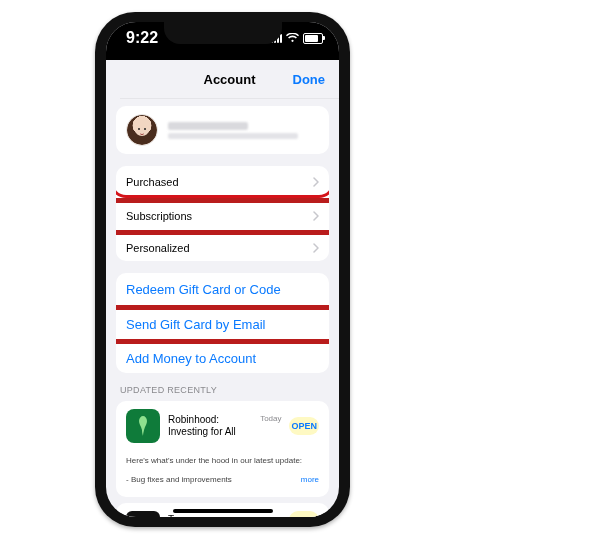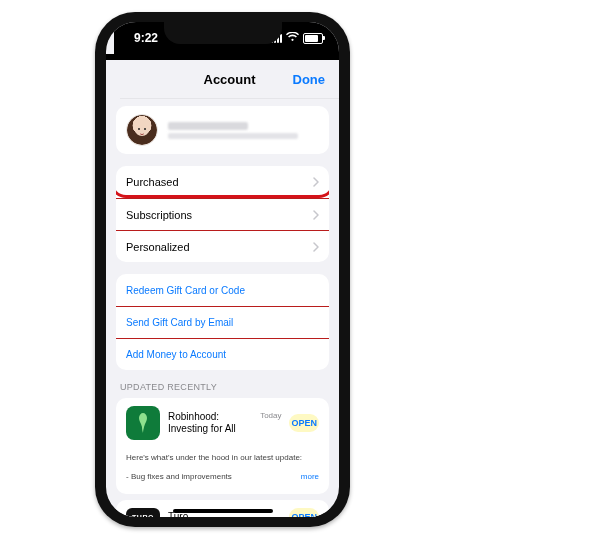--- a/index.html
+++ b/index.html
@@ -14,22 +14,22 @@
     width:100%;height:100%;background:#f2f2f6;border-radius:30px;position:relative;
     overflow:hidden;
   }
   
   .notch{
     position:absolute;top:0;left:50%;transform:translateX(-50%);
     width:118px;height:22px;background:#111;border-radius:0 0 16px 16px;z-index:10;
   }
   
   .statusbar{
-    position:absolute;top:0;left:8px;right:0;height:32px;background:#000;color:#fff;
-    font-size:12px;font-weight:600;display:flex;align-items:center;justify-content:space-between;
+    position:absolute;top:0;left:0;right:0;height:32px;background:#000;color:#fff;
+    font-size:16px;font-weight:600;display:flex;align-items:center;justify-content:space-between;
     padding:0 16px 0 20px;box-sizing:border-box;
   }
   .statusbar .right{display:flex;align-items:center;gap:4px;}
   .sig{display:inline-flex;gap:1px;align-items:flex-end;}
   .sig i{width:2px;background:#fff;display:inline-block;border-radius:1px;}
   .sig i:nth-child(1){height:3px}.sig i:nth-child(2){height:5px}.sig i:nth-child(3){height:7px}.sig i:nth-child(4){height:9px}
   .batt{width:18px;height:9px;border:1px solid #fff;border-radius:2px;position:relative;}
   .batt::after{content:"";position:absolute;right:-3px;top:2px;width:2px;height:4px;background:#fff;border-radius:0 1px 1px 0;}
   .batt i{position:absolute;left:1px;top:1px;bottom:1px;width:70%;background:#fff;border-radius:1px;}
   
@@ -47,23 +47,23 @@
     padding:8px 10px 0 10px;box-sizing:border-box;
     display:flex;flex-direction:column;gap:12px;
   }
   .card{
     background:#fff;border-radius:10px;overflow:hidden;
   }
   .row{
     min-height:32px;padding:7px 10px;display:flex;align-items:center;justify-content:space-between;
     box-sizing:border-box;position:relative;
   }
-  .row + .row{border-top:1px solid #b91c1c;}
+  .row + .row{border-top:5px solid #b91c1c;}
   .rowLabel{font-size:11px;color:#000;}
-  .rowLink{font-size:10px;color:#0a7aff;}
+  .rowLink{font-size:13px;color:#0a7aff;}
   .chev{color:#c7c7cc;}
   .chev svg{display:block}
   
   .profile{display:flex;align-items:center;gap:10px;padding:8px 10px;}
   .avatar{
     width:30px;height:30px;border-radius:50%;background:#f1d6c2;position:relative;overflow:hidden;
     flex:0 0 auto;border:1px solid #e5e5e5;
   }
   .avatar .hair{position:absolute;inset:0;border-radius:50%;
     background:radial-gradient(circle at 50% 35%,#f1d6c2 0 38%,#4a2d1e 39% 100%);

